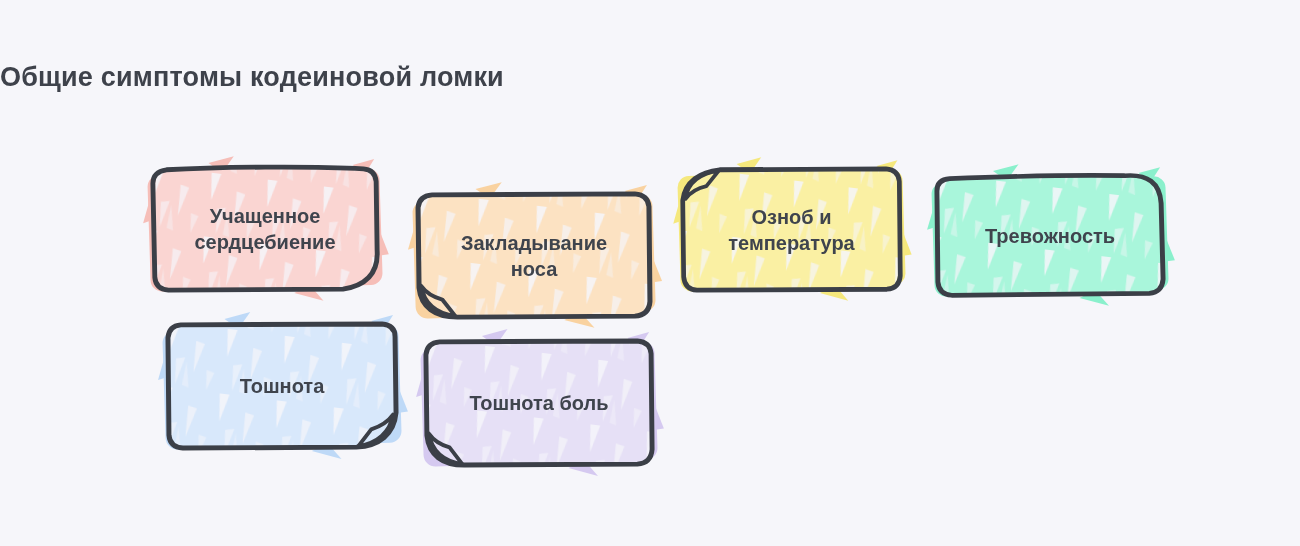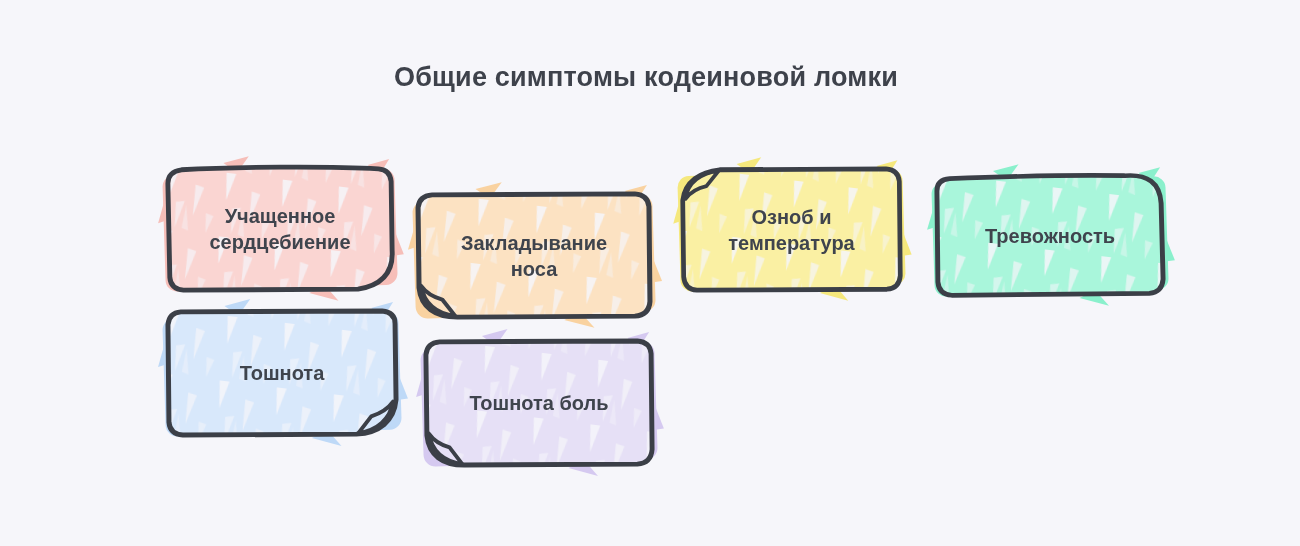--- a/index.html
+++ b/index.html
@@ -12,21 +12,21 @@
     height: 546px;
     background: #f6f6fa;
     overflow: hidden;
     font-family: "Liberation Sans", sans-serif;
   }
   .diagram-title {
     position: absolute;
     top: 62px;
     left: 0;
     width: 1292px;
-    text-align: center;
+    text-align: left;
     font-size: 27px;
     font-weight: bold;
     color: #3e424b;
     letter-spacing: 0.2px;
   }
   .card {
     position: absolute;
   }
   .card-art {
     position: absolute;
@@ -84,21 +84,21 @@
       <polygon points="18,38 27,36 20,64" fill="#f6f6fa" opacity="0.55"></polygon>
       <polygon points="50,46 58,48 52,66" fill="#f6f6fa" opacity="0.5"></polygon>
       <polygon points="27,64 34,66 29,40" fill="#f6f6fa" opacity="0.4"></polygon>
     </pattern>
   </defs>
 </svg>
 
 <div class="stage">
   <div class="diagram-title">Общие симптомы кодеиновой ломки</div>
   <div id="cards">
-      <div class="card" style="left: 163px; top: 163px; width: 234px; height: 132px; --fill: #fad5d2; --accent: #f6beb8;">
+      <div class="card" style="left: 148px; top: 163px; width: 234px; height: 132px; --fill: #fad5d2; --accent: #f6beb8;">
     <svg class="card-art" viewBox="0 0 240 136" preserveAspectRatio="none">
       <g class="accent-layer">
         <rect x="1" y="9" width="238" height="120" rx="12" transform="rotate(-1.8 120 68)"></rect>
         <polygon points="4,30 -5,62 7,58"></polygon>
         <polygon points="236,66 247,94 233,96"></polygon>
         <polygon points="62,0 88,-7 76,10"></polygon>
         <polygon points="150,134 180,142 166,126"></polygon>
         <polygon points="210,2 232,-4 222,12"></polygon>
       </g>
       <path class="fill-path" d="M 19 7 C 72 4 168 3 221 6 Q 233 7 234 19 L 235 90 Q 237 124 200 130 L 21 131 Q 8 130 7 118 L 5 21 Q 5 9 19 7 Z"></path>
@@ -152,21 +152,21 @@
         <polygon points="150,134 180,142 166,126"></polygon>
         <polygon points="210,2 232,-4 222,12"></polygon>
       </g>
       <path class="fill-path" d="M 18 8 C 70 6 148 4 196 5 Q 231 2 233 34 L 235 114 Q 234 128 221 129 L 20 131 Q 7 130 6 117 L 5 21 Q 5 9 18 8 Z"></path>
       <path class="texture-path" fill="url(#wedges)" d="M 18 8 C 70 6 148 4 196 5 Q 231 2 233 34 L 235 114 Q 234 128 221 129 L 20 131 Q 7 130 6 117 L 5 21 Q 5 9 18 8 Z"></path>
 
       <path class="border-path" d="M 18 8 C 70 6 148 4 196 5 Q 231 2 233 34 L 235 114 Q 234 128 221 129 L 20 131 Q 7 130 6 117 L 5 21 Q 5 9 18 8 Z"></path>
     </svg>
     <div class="card-label">Тревожность</div>
   </div>
-      <div class="card" style="left: 163px; top: 306px; width: 238px; height: 134px; --fill: #d8e8fb; --accent: #bed9f7;">
+      <div class="card" style="left: 163px; top: 319px; width: 238px; height: 134px; --fill: #d8e8fb; --accent: #bed9f7;">
     <svg class="card-art" viewBox="0 0 240 136" preserveAspectRatio="none">
       <g class="accent-layer">
         <rect x="1" y="9" width="238" height="120" rx="12" transform="rotate(-1.8 120 68)"></rect>
         <polygon points="4,30 -5,62 7,58"></polygon>
         <polygon points="236,66 247,94 233,96"></polygon>
         <polygon points="62,0 88,-7 76,10"></polygon>
         <polygon points="150,134 180,142 166,126"></polygon>
         <polygon points="210,2 232,-4 222,12"></polygon>
       </g>
       <path class="fill-path" d="M 18 6 L 221 5 Q 234 6 234 18 L 235 95 C 233 117 218 129 195 130 L 20 131 Q 7 130 6 118 L 5 19 Q 6 7 18 6 Z"></path>

